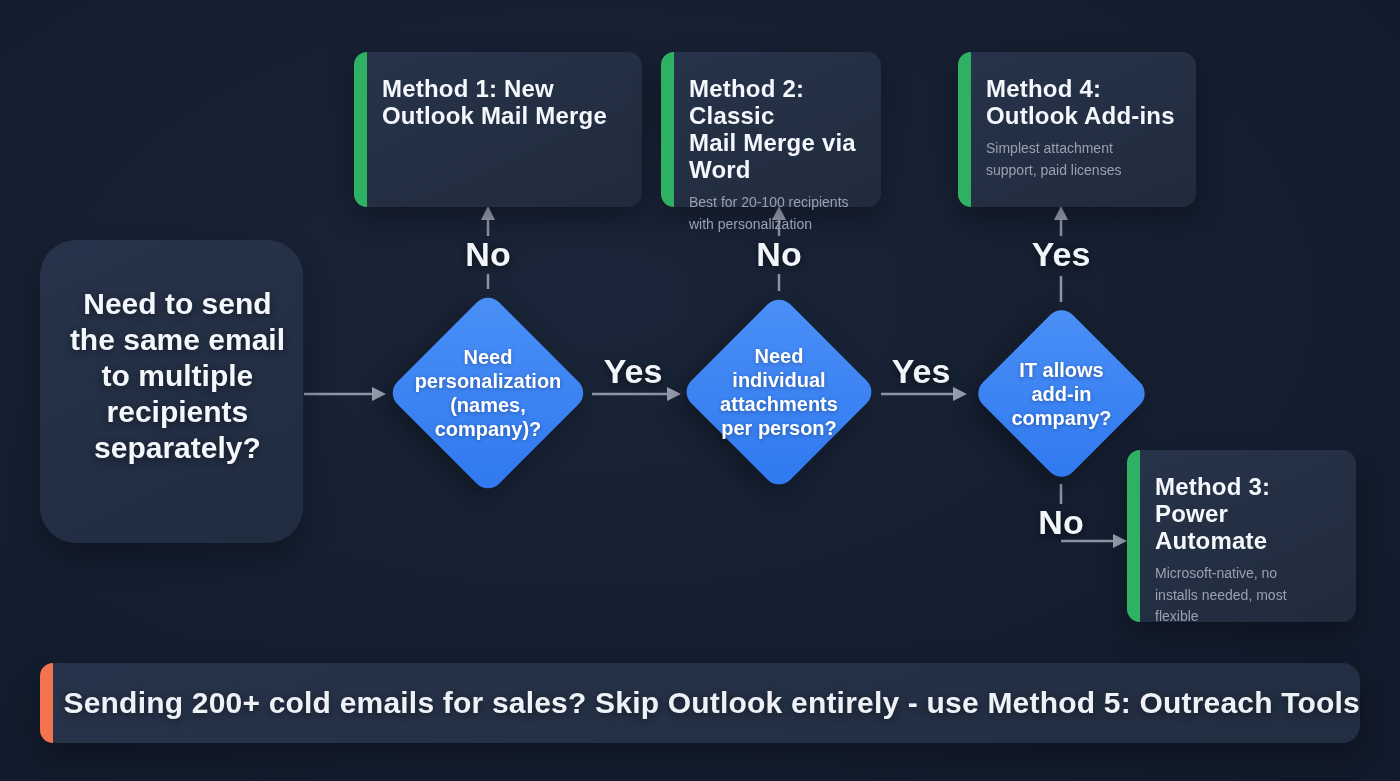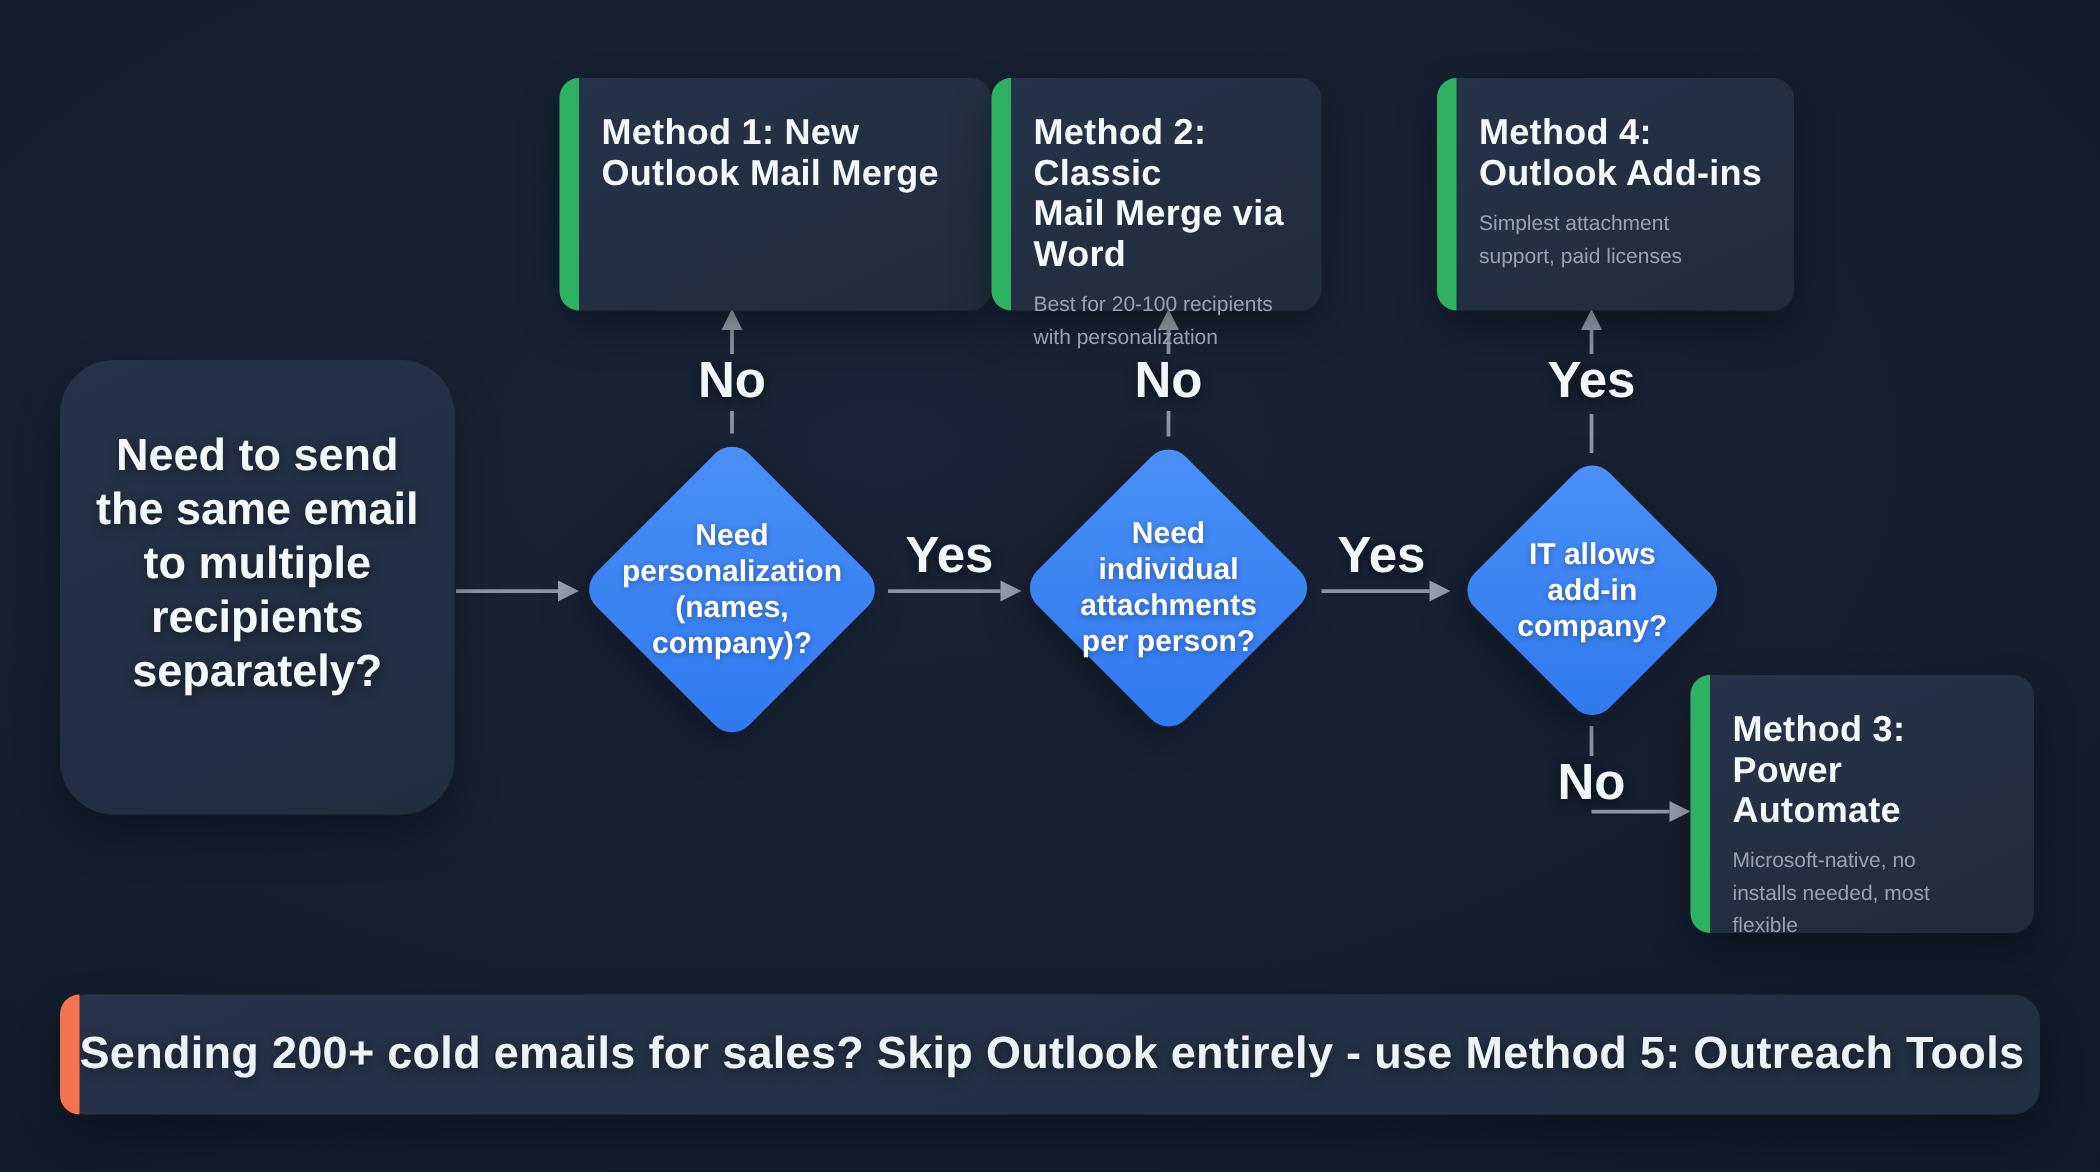--- a/index.html
+++ b/index.html
@@ -25,21 +25,21 @@
     background:radial-gradient(135% 135% at 42% 38%, #1a2539 0%, var(--bg) 55%, #0f1827 100%);
   }
   .arrows{position:absolute;inset:0;pointer-events:none}
 
   
   .start-node{
     position:absolute;left:40px;top:240px;width:263px;height:303px;
     border-radius:36px;
     background:linear-gradient(155deg,#27334a 0%,#202c40 100%);
     box-shadow:0 14px 30px rgba(0,0,0,.30);
-    display:flex;align-items:center;justify-content:center;
+    display:flex;align-items:center;justify-content:flex-end;
     padding:0 18px 32px 18px;
   }
   .start-text{
     white-space:pre-line;text-align:center;
     font-size:30px;line-height:36px;font-weight:700;
     color:var(--title-text);
     text-shadow:0 2px 8px rgba(0,0,0,.45);
   }
 
   
@@ -89,21 +89,21 @@
     font-size:34px;font-weight:700;color:#f2f5f9;
     text-shadow:0 2px 8px rgba(0,0,0,.55);
   }
 
   
   .banner{
     position:absolute;left:40px;top:663px;width:1320px;height:80px;
     border-radius:18px;
     background:linear-gradient(155deg,#27334a 0%,#222e42 100%);
     box-shadow:0 12px 28px rgba(0,0,0,.30);
-    display:flex;align-items:center;justify-content:flex-start;
+    display:flex;align-items:center;justify-content:flex-end;
     padding-left:13px;
   }
   .banner .accent-bar{border-radius:18px 0 0 18px;background:var(--accent-orange)}
   .banner-text{
     font-size:30px;font-weight:700;color:#eef2f7;letter-spacing:.2px;
     text-shadow:0 2px 8px rgba(0,0,0,.45);
   }
 </style>
 </head>
 <body>
@@ -155,21 +155,21 @@
   </svg>
 
   <div class="start-node">
     <div class="start-text">Need to send
 the same email
 to multiple
 recipients
 separately?</div>
   </div>
 
-  <div class="method-card" style="left:373px;top:52px;width:288px;height:155px">
+  <div class="method-card" style="left:354px;top:52px;width:288px;height:155px">
     <span class="accent-bar green"></span>
     <div class="method-title">Method 1: New
 Outlook Mail Merge</div>
   </div>
 
   <div class="method-card" style="left:661px;top:52px;width:220px;height:155px">
     <span class="accent-bar green"></span>
     <div class="method-title">Method 2: Classic
 Mail Merge via Word</div>
     <div class="method-subtitle">Best for 20-100 recipients

